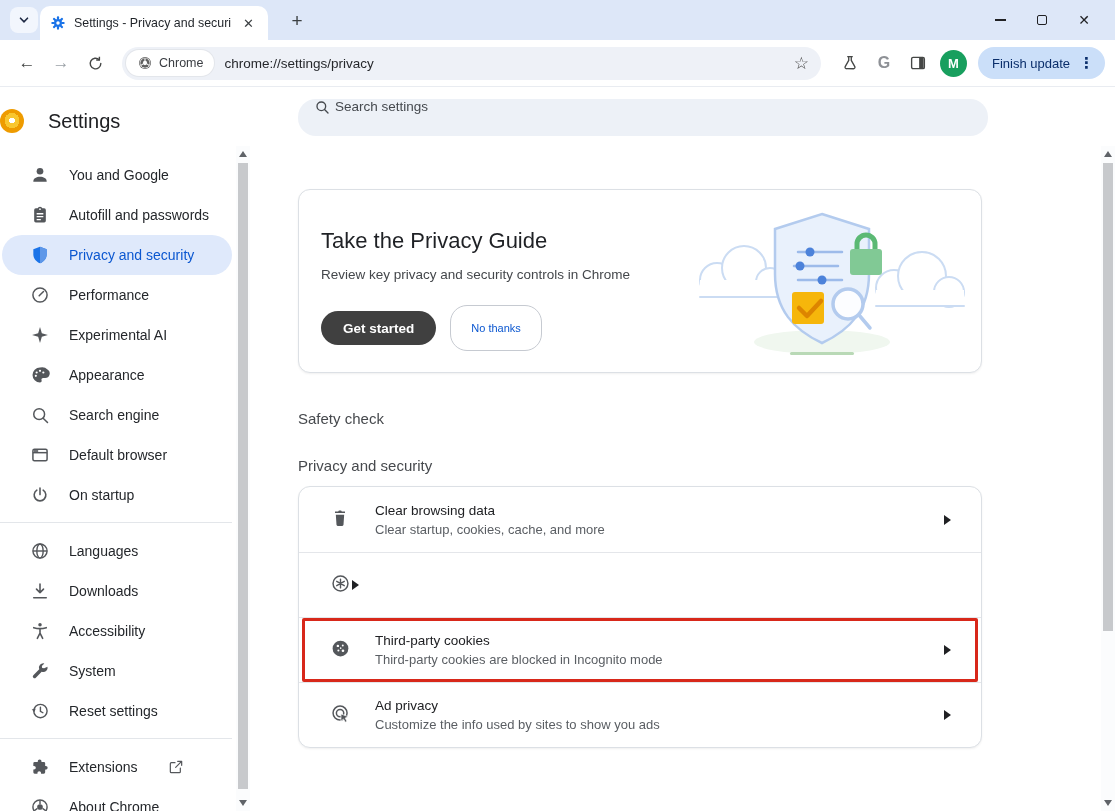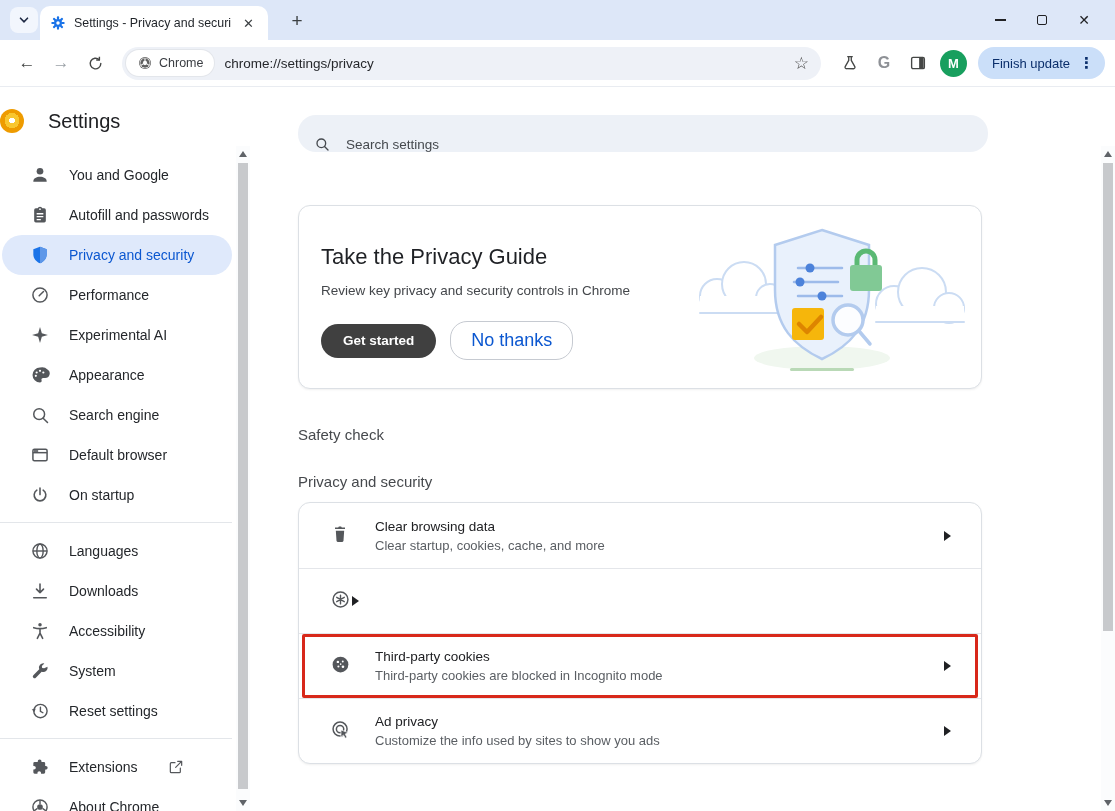--- a/index.html
+++ b/index.html
@@ -68,37 +68,37 @@
   .sb-item.sel { background:#dfe9fb; }
   .sb-item.sel .sb-label { color:#0b57d0; font-weight:500; }
   .sb-icon { width:20px; height:20px; flex:0 0 auto; }
   .sb-icon svg { display:block; }
   .sb-divider { height:1px; background:#e3e6ea; margin:7px 18px 8px 0; }
   .ext-link { width:16px; height:16px; margin-left:12px; }
 
   
   .main { position:relative; flex:1; padding-left:48px; overflow:hidden; }
   .content { width:684px; }
-  .search-pill { margin-top:28px; width:690px; height:37px; border-radius:18px; background:#edf1f7;
-    display:flex; align-items:flex-end; gap:16px; padding:0 16px; }
+  .search-pill { margin-top:12px; width:690px; height:37px; border-radius:18px; background:#edf1f7;
+    display:flex; align-items:flex-start; gap:5px; padding:0 16px; }
   .search-pill input { border:none; outline:none; background:transparent; font-size:13.5px;
     color:#45494e; font-family:inherit; flex:1; }
   .search-pill input::placeholder { color:#45494e; opacity:1; }
 
   .card { background:#fff; border:1px solid #dcе0e5; border:1px solid #dce0e5; border-radius:12px;
     box-shadow:0 1px 2px rgba(60,64,67,.08); }
   .pg-card { margin-top:53px; height:184px; display:flex; align-items:stretch; }
   .pg-left { padding:38px 0 0 22px; flex:1; }
   .pg-title { font-size:22px; color:#1f2125; font-weight:400; }
   .pg-sub { margin-top:13px; font-size:13.5px; color:#44474b; }
   .pg-buttons { margin-top:23px; display:flex; gap:14px; align-items:center; }
   .btn-primary { height:34px; padding:0 22px; border-radius:17px; background:#404040; color:#fff;
     font-size:13.5px; font-weight:bold; display:flex; align-items:center; border:none; font-family:inherit; }
-  .btn-secondary { height:39px; padding:0 20px; border-radius:17px; background:#fff; color:#0b57d0;
-    font-size:18px; font-weight:500; display:flex; align-items:center; border:1px solid #c6cad1; font-family:inherit; }
+  .btn-secondary { height:46px; padding:0 20px; border-radius:17px; background:#fff; color:#0b57d0;
+    font-size:11px; font-weight:500; display:flex; align-items:center; border:1px solid #c6cad1; font-family:inherit; }
   .pg-illustration { width:310px; display:flex; align-items:center; justify-content:center; padding-right:8px; }
 
   .section-heading { margin-top:37px; font-size:15px; color:#46494d; }
   .sc-card { margin-top:10px; height:73px; display:flex; align-items:center; }
   .sc-icon { margin-left:31px; flex:0 0 auto; }
   .sc-text { margin-left:27px; flex:1; font-size:13.5px; color:#202124; }
   .sc-card .btn-primary { margin-right:22px; flex:0 0 auto; }
   .heading-2 { margin-top:30px; }
 
   .list-card { margin-top:12px; border-radius:12px; overflow:visible; }

